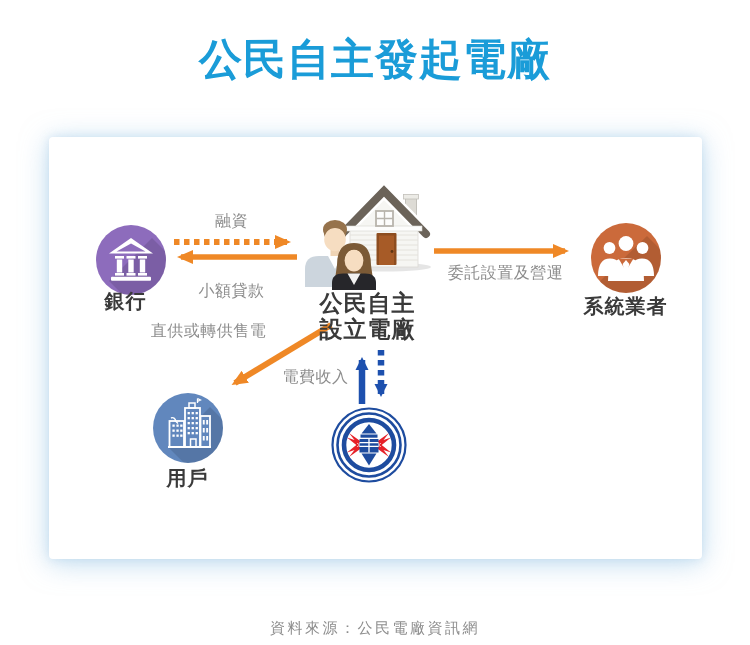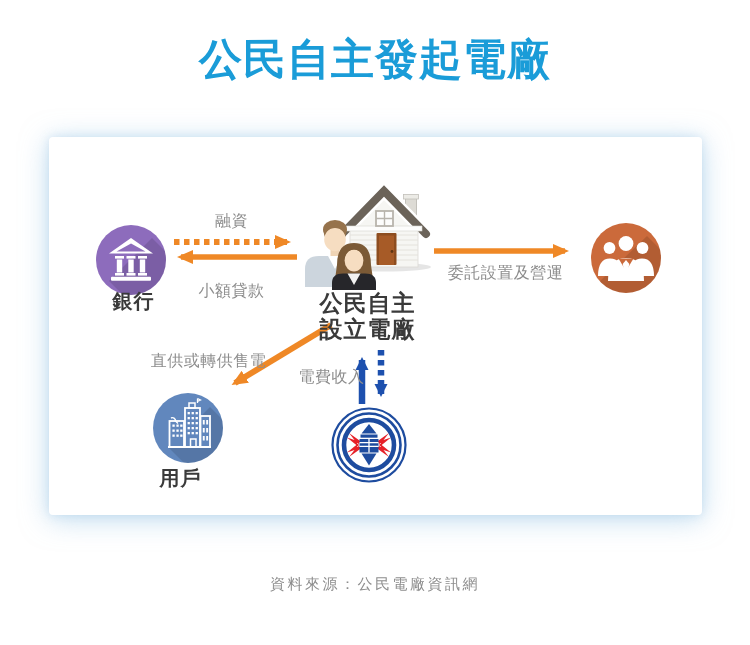--- a/index.html
+++ b/index.html
@@ -6,21 +6,21 @@
   body{
     width:750px;height:645px;overflow:hidden;background:#ffffff;
     font-family:"Liberation Sans","DejaVu Sans",sans-serif;
     position:relative;
   }
   h1.page-title{
     margin:38px 0 0;line-height:1;text-align:center;
     font-size:43px;font-weight:bold;color:#1a9cd8;letter-spacing:1px;
   }
   .card{
-    position:relative;width:653px;height:378px;margin:56px auto 0;
+    position:relative;width:653px;height:422px;margin:56px auto 0;
     background:#ffffff;border-radius:4px;
     box-shadow:0 4px 28px rgba(140,190,225,.55), 0 0 10px rgba(160,200,230,.35);
   }
   .card svg.diagram{position:absolute;left:0;top:0;}
   .lbl{
     position:absolute;transform:translate(-50%,-50%);
     white-space:nowrap;text-align:center;
   }
   .edge-label{font-size:16px;color:#8d8d8d;letter-spacing:.5px;}
   .node-label{font-size:20px;font-weight:bold;color:#3a3a3a;letter-spacing:1px;}
@@ -205,26 +205,27 @@
     <line x1="125" y1="105" x2="238" y2="105" stroke="#ef8826" stroke-width="6" stroke-dasharray="5.5 4.5" marker-end="url(#ah-orange)"></line>
     <line x1="248" y1="120" x2="132" y2="120" stroke="#ef8826" stroke-width="5.5" marker-end="url(#ah-orange)"></line>
     <line x1="385" y1="114" x2="516" y2="114" stroke="#ef8826" stroke-width="5.5" marker-end="url(#ah-orange)"></line>
     <line x1="282" y1="188" x2="186" y2="246" stroke="#ef8826" stroke-width="6" marker-end="url(#ah-orange)"></line>
     <line x1="313" y1="267" x2="313" y2="223" stroke="#1d50ae" stroke-width="6.5" marker-end="url(#ah-blue)"></line>
     <line x1="332" y1="213" x2="332" y2="257" stroke="#1d50ae" stroke-width="6.5" stroke-dasharray="5.5 4.5" marker-end="url(#ah-blue)"></line>
   </svg>
 
   <div class="lbl edge-label" style="left:183px;top:84px">融資</div>
   <div class="lbl edge-label" style="left:183px;top:154px">小額貸款</div>
-  <div class="lbl node-label" style="left:85px;top:164px">銀行</div>
+  <div class="lbl node-label" style="left:77px;top:164px">銀行</div>
 
   <div class="lbl citizen-label" style="left:319px;top:179px">
     <div>公民自主</div>
     <div>設立電廠</div>
   </div>
 
   <div class="lbl edge-label" style="left:457px;top:136px">委託設置及營運</div>
-  <div class="lbl edge-label" style="left:160px;top:224px">直供或轉供售電</div>
-  <div class="lbl edge-label" style="left:283px;top:240px">電費收入</div>
-  <div class="lbl node-label" style="left:132px;top:341px">用戶</div>
+  <div class="lbl node-label" style="left:577px;top:169px">系統業者</div>
+  <div class="lbl edge-label" style="left:160px;top:194px">直供或轉供售電</div>
+  <div class="lbl edge-label" style="left:267px;top:240px">電費收入</div>
+  <div class="lbl node-label" style="left:139px;top:341px">用戶</div>
 </div>
 
 <div class="source-note">資料來源：公民電廠資訊網</div>
 
 </body></html>

